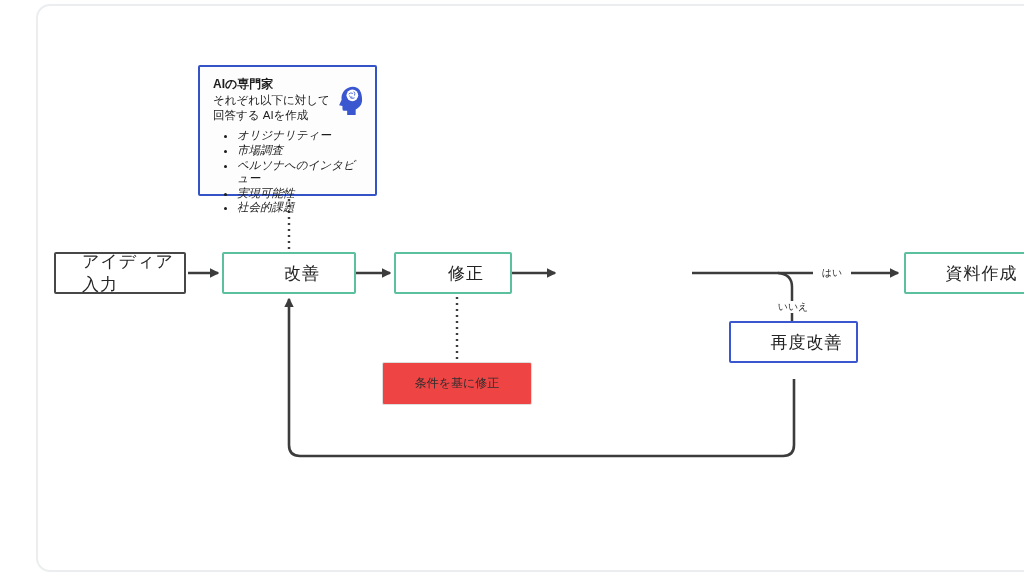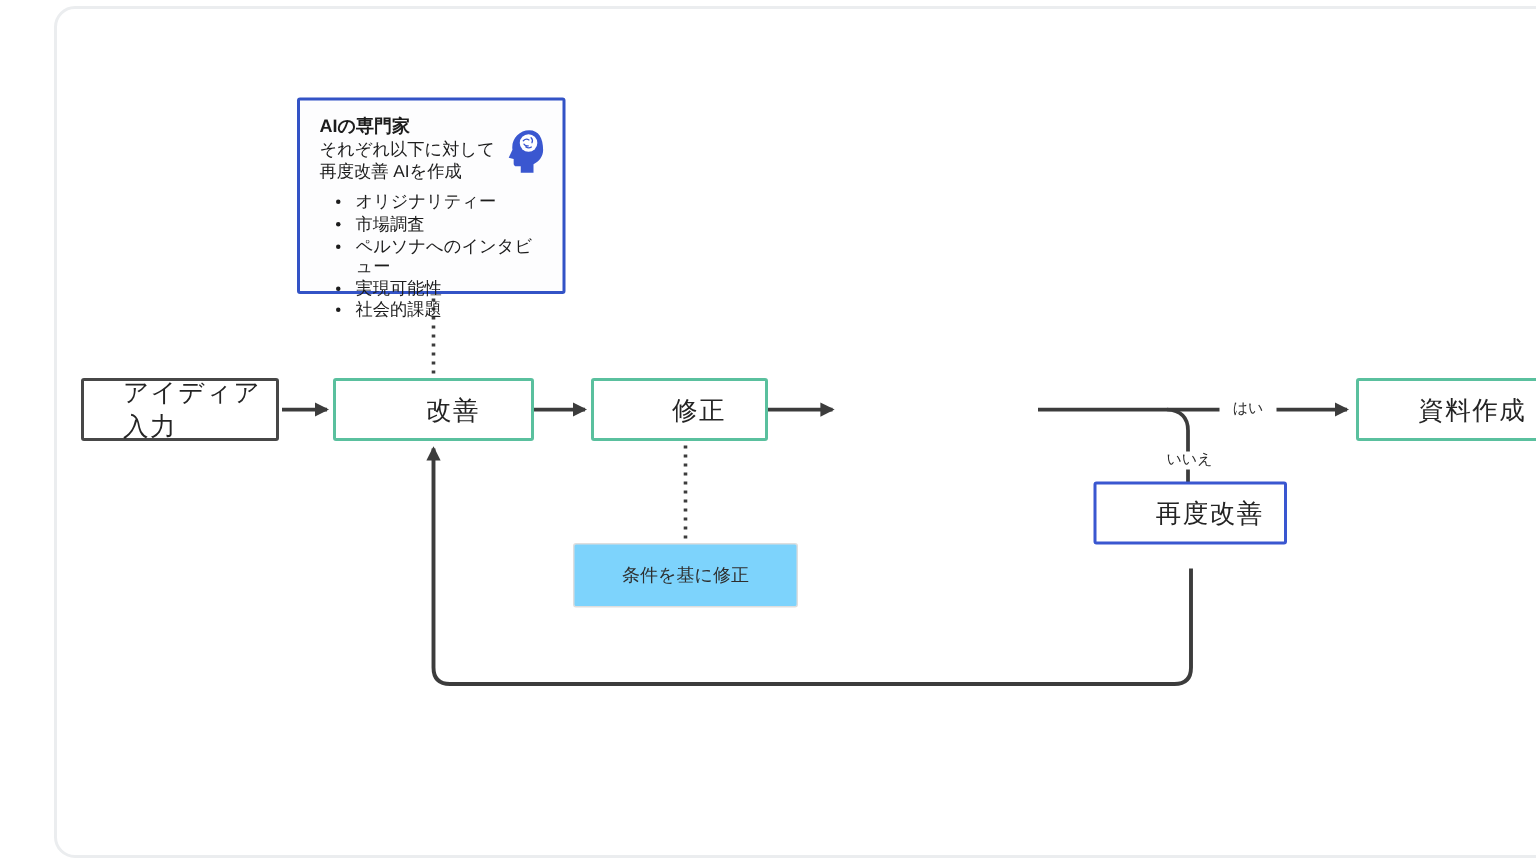--- a/index.html
+++ b/index.html
@@ -16,21 +16,21 @@
   .node{
     position:absolute;box-sizing:border-box;background:#fff;
     display:flex;align-items:center;justify-content:center;
     font-size:17px;color:#242424;letter-spacing:1px;border-radius:2px;padding-left:26px;
   }
   .node.green{border:2px solid #5ac09e;}
   .node.dark{border:2px solid #474747;}
   .node.blue{border:2px solid #3a57d0;}
 
   .gray-note{
-    position:absolute;box-sizing:border-box;background:#7dd3fc;
+    position:absolute;box-sizing:border-box;background:#ef4444;
     border:1px solid #dedede;display:flex;align-items:center;justify-content:center;
     font-size:12px;color:#2e2e2e;border-radius:2px;
   }
 
   .edge-label{
     position:absolute;transform:translate(-50%,-50%);
     background:#ffffff;padding:0 5px;font-size:10px;color:#2c2c2c;
     white-space:nowrap;line-height:1.2;
   }
 
@@ -39,21 +39,21 @@
     box-sizing:border-box;background:#fdfdfe;border:2px solid #3353c6;
     border-radius:2px;padding:10px 10px 8px 13px;color:#1c1c1c;
   }
   .ai-head{position:relative;}
   .ai-title{font-size:12px;font-weight:bold;line-height:1.3;}
   .ai-line{font-size:11.5px;line-height:1.3;}
   .ai-icon{position:absolute;right:-2px;top:6px;width:34px;height:34px;display:block;}
   .ai-bullets{
     margin:7px 0 0 0;padding:0 0 0 24px;font-size:11.5px;line-height:1.18;
   }
-  .ai-bullets li{margin:0 0 1px 0;}
+  .ai-bullets li{margin:0 0 1px 0;font-style:italic;}
 </style>
 </head>
 <body>
 
 <div class="canvas">
 
   <div class="frame"></div>
 
   <svg class="wires" width="1024" height="576" viewBox="0 0 1024 576">
     <defs>
@@ -78,21 +78,21 @@
 
     <path d="M746 273 Q760 274 760 287 L760 330" stroke="#3c3c3c" stroke-width="2.5" fill="none" marker-end="url(#arr)"></path>
 
     <path d="M762 379 L762 445 Q762 456 751 456 L268 456 Q257 456 257 445 L257 299" stroke="#3c3c3c" stroke-width="2.6" fill="none" marker-end="url(#arr)"></path>
   </svg>
 
   <div class="ai-note">
     <div class="ai-head">
       <div class="ai-title">AIの専門家</div>
       <div class="ai-line">それぞれ以下に対して</div>
-      <div class="ai-line">再度改善 AIを作成</div>
+      <div class="ai-line">回答する AIを作成</div>
       <span class="ai-icon">
         <svg viewBox="0 0 36 36" width="34" height="34">
           <path fill="#3a57d0" d="M21 4 C14.4 4 9 9.4 9 16 c0 .6 .05 1.2 .14 1.8 L6.5 23.5 l3.5 .8 v3.2 q0 2 2 2 h3 v4.5 h9 v-6 c4 -1.7 6.8 -5.6 6.8 -10 C30.8 9.4 27.6 4 21 4 z"></path>
           <circle cx="20.5" cy="13" r="6.2" fill="#ffffff"></circle>
           <path d="M16.8 11.5 q2 -2 4 -.6 M18.6 15.8 q2 1.4 3.9 .1 M22.3 9.3 q1.6 1.5 .6 3.6 M17.3 13.8 q1 1.6 3 1.3" stroke="#3a57d0" stroke-width="0.9" fill="none" stroke-linecap="round"></path>
         </svg>
       </span>
     </div>
     <ul class="ai-bullets">
       <li>オリジナリティー</li>

